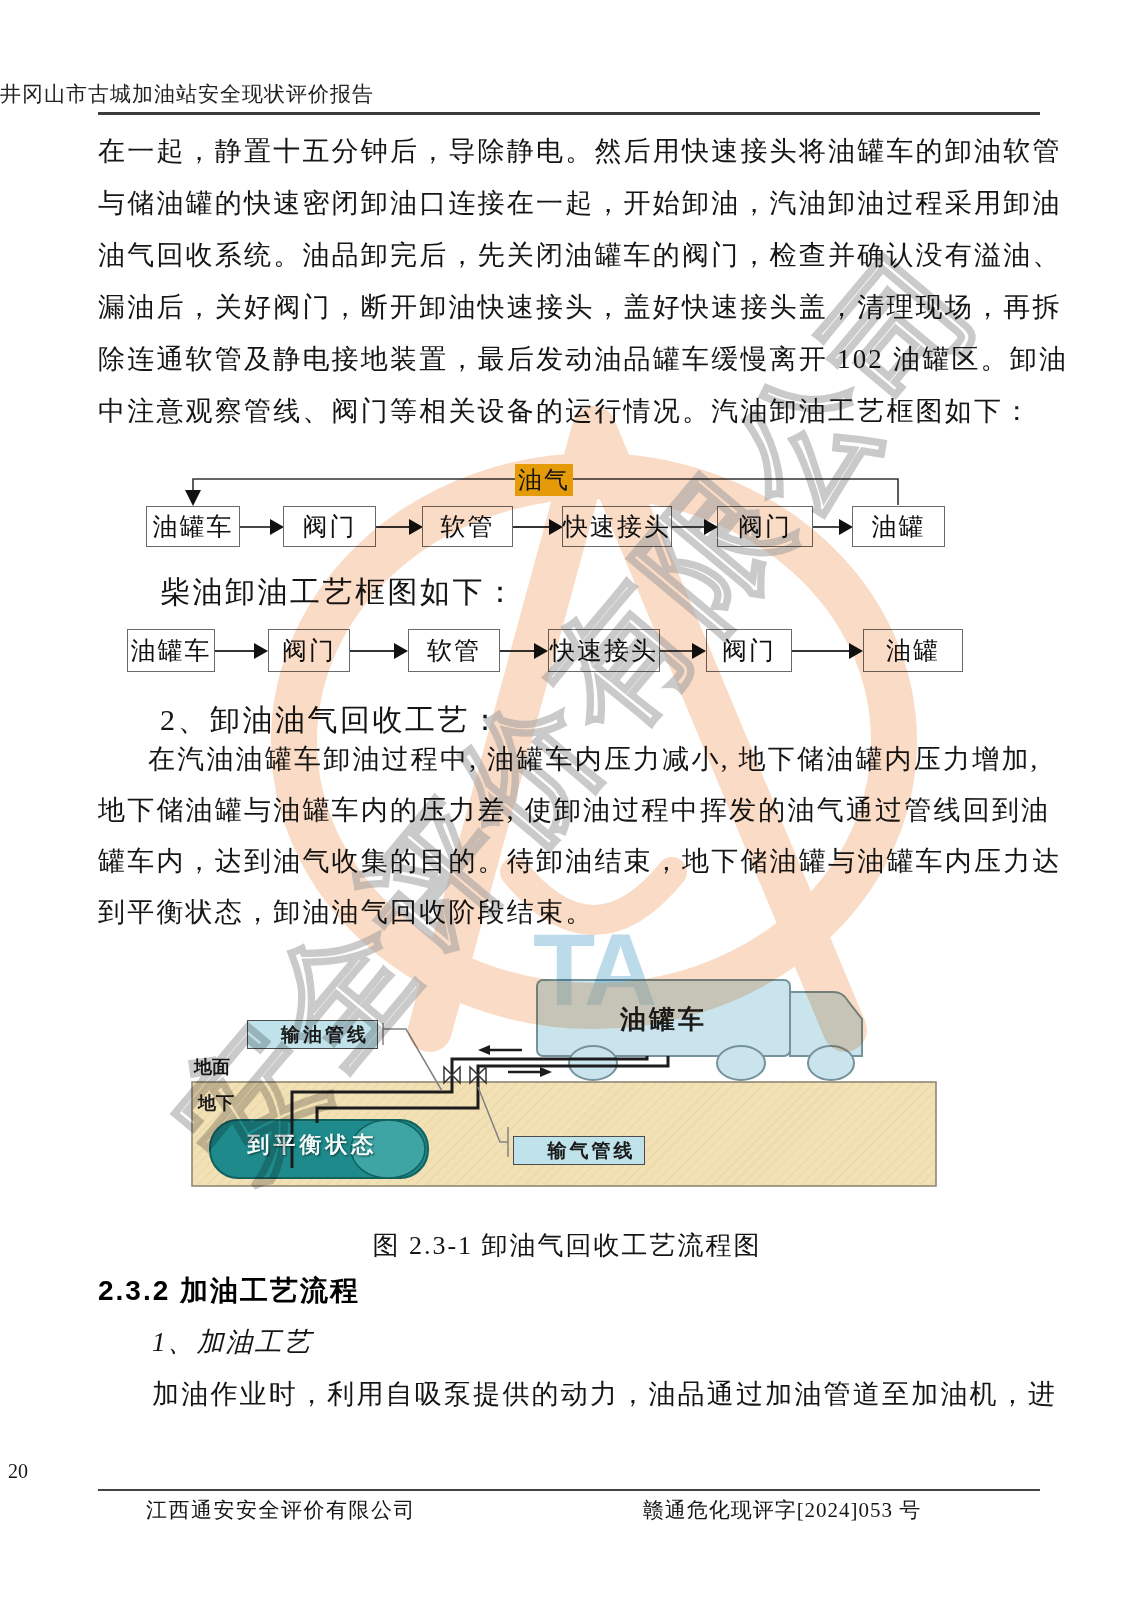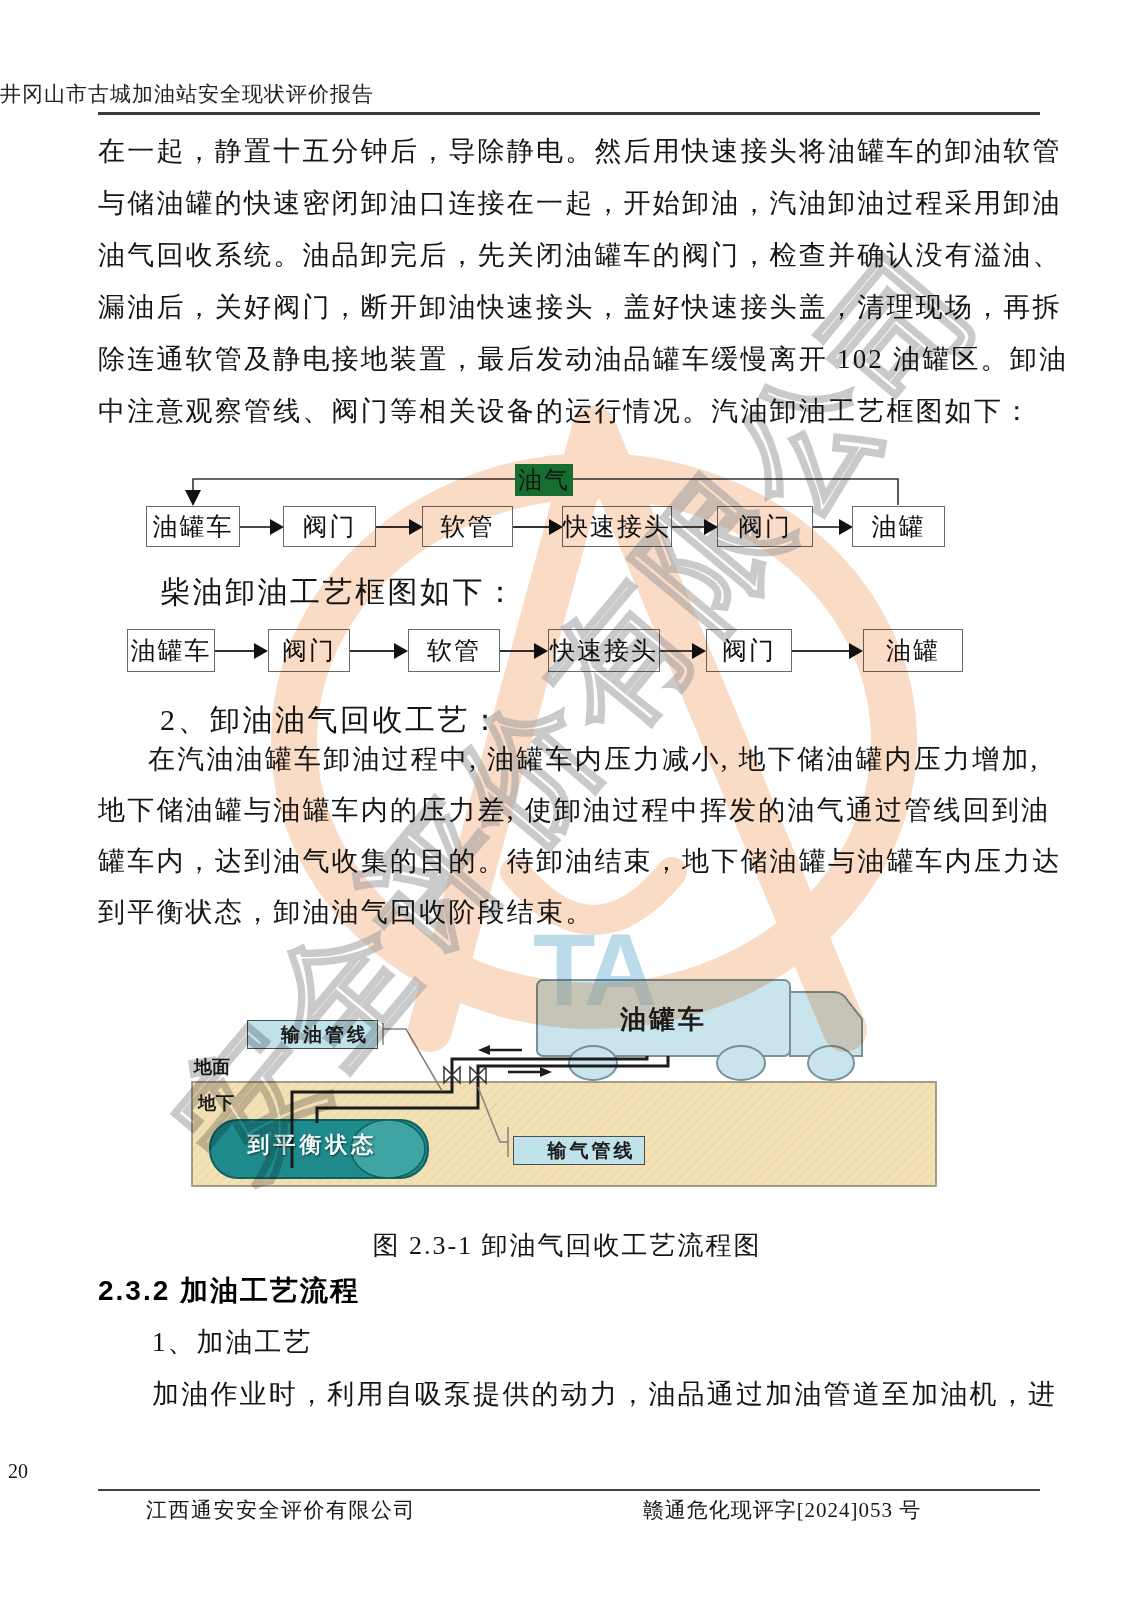--- a/index.html
+++ b/index.html
@@ -9,32 +9,32 @@
   
   .doc-title{left:0;top:80px;width:100%;text-align:left;font-size:21px;letter-spacing:1px;color:#222;}
   .header-rule{left:98px;top:112px;width:942px;height:3px;background:#3c3c3c;}
   
   .bline{left:98px;width:948px;height:52px;font-size:27px;letter-spacing:2.2px;white-space:nowrap;}
   .p2line{left:98px;width:948px;height:51px;font-size:27px;letter-spacing:2.2px;white-space:nowrap;}
   .indent{left:148px;}
   
   .fcbox{position:absolute;border:1.6px solid #6a6a6a;background:#fff;display:flex;align-items:center;
          justify-content:center;font-size:25px;letter-spacing:2px;color:#111;box-sizing:border-box;}
-  .vapor-label{background:#15803d;text-align:center;font-size:24px;letter-spacing:2px;}
+  .vapor-label{background:#eab308;text-align:center;font-size:24px;letter-spacing:2px;}
   .inline-note{font-size:30px;letter-spacing:2.5px;white-space:nowrap;}
   
   .fig-label-box{position:absolute;background:#c0e2ea;border:1.6px solid #4c4c4c;display:flex;align-items:center;
                  justify-content:center;font-size:19px;font-weight:bold;letter-spacing:3px;color:#1b1b1b;
                  font-family:"Liberation Sans","DejaVu Sans",sans-serif;box-sizing:border-box;padding-left:25px;}
   .fig-text{position:absolute;font-weight:bold;color:#1b1b1b;font-family:"Liberation Sans","DejaVu Sans",sans-serif;}
   .tank-text{color:#f2fbf9;text-shadow:1px 1px 2px rgba(0,40,40,.8);letter-spacing:4px;}
   .caption{left:0;top:1228px;width:100%;text-align:center;font-size:26px;letter-spacing:2px;}
   .sec-heading{left:98px;top:1272px;font-size:28px;font-weight:bold;letter-spacing:2px;
                font-family:"Liberation Sans","DejaVu Sans",sans-serif;color:#000;}
-  .sub-heading{left:152px;top:1324px;font-size:27px;letter-spacing:2px;}
+  .sub-heading{left:152px;top:1324px;font-size:27px;letter-spacing:2px;font-style:italic;}
   .last-line{left:152px;top:1376px;font-size:27px;letter-spacing:2.2px;white-space:nowrap;}
   
   .page-number{left:0;top:1460px;width:100%;font-size:20px;padding-left:8px;}
   .footer-rule{left:98px;top:1489px;width:942px;height:2px;background:#444;}
   .footer-left{left:146px;top:1496px;font-size:21px;letter-spacing:1.5px;}
   .footer-right{left:612px;top:1496px;width:340px;text-align:center;font-size:21px;letter-spacing:1px;}
   
   .wm{position:absolute;inset:0;pointer-events:none;z-index:6;mix-blend-mode:multiply;border-radius:22px;}
   .wm-blue{position:absolute;left:533px;top:912px;font-size:102px;font-weight:bold;letter-spacing:-4px;
            color:rgba(150,200,224,.65);font-family:"Liberation Sans","DejaVu Sans",sans-serif;}

